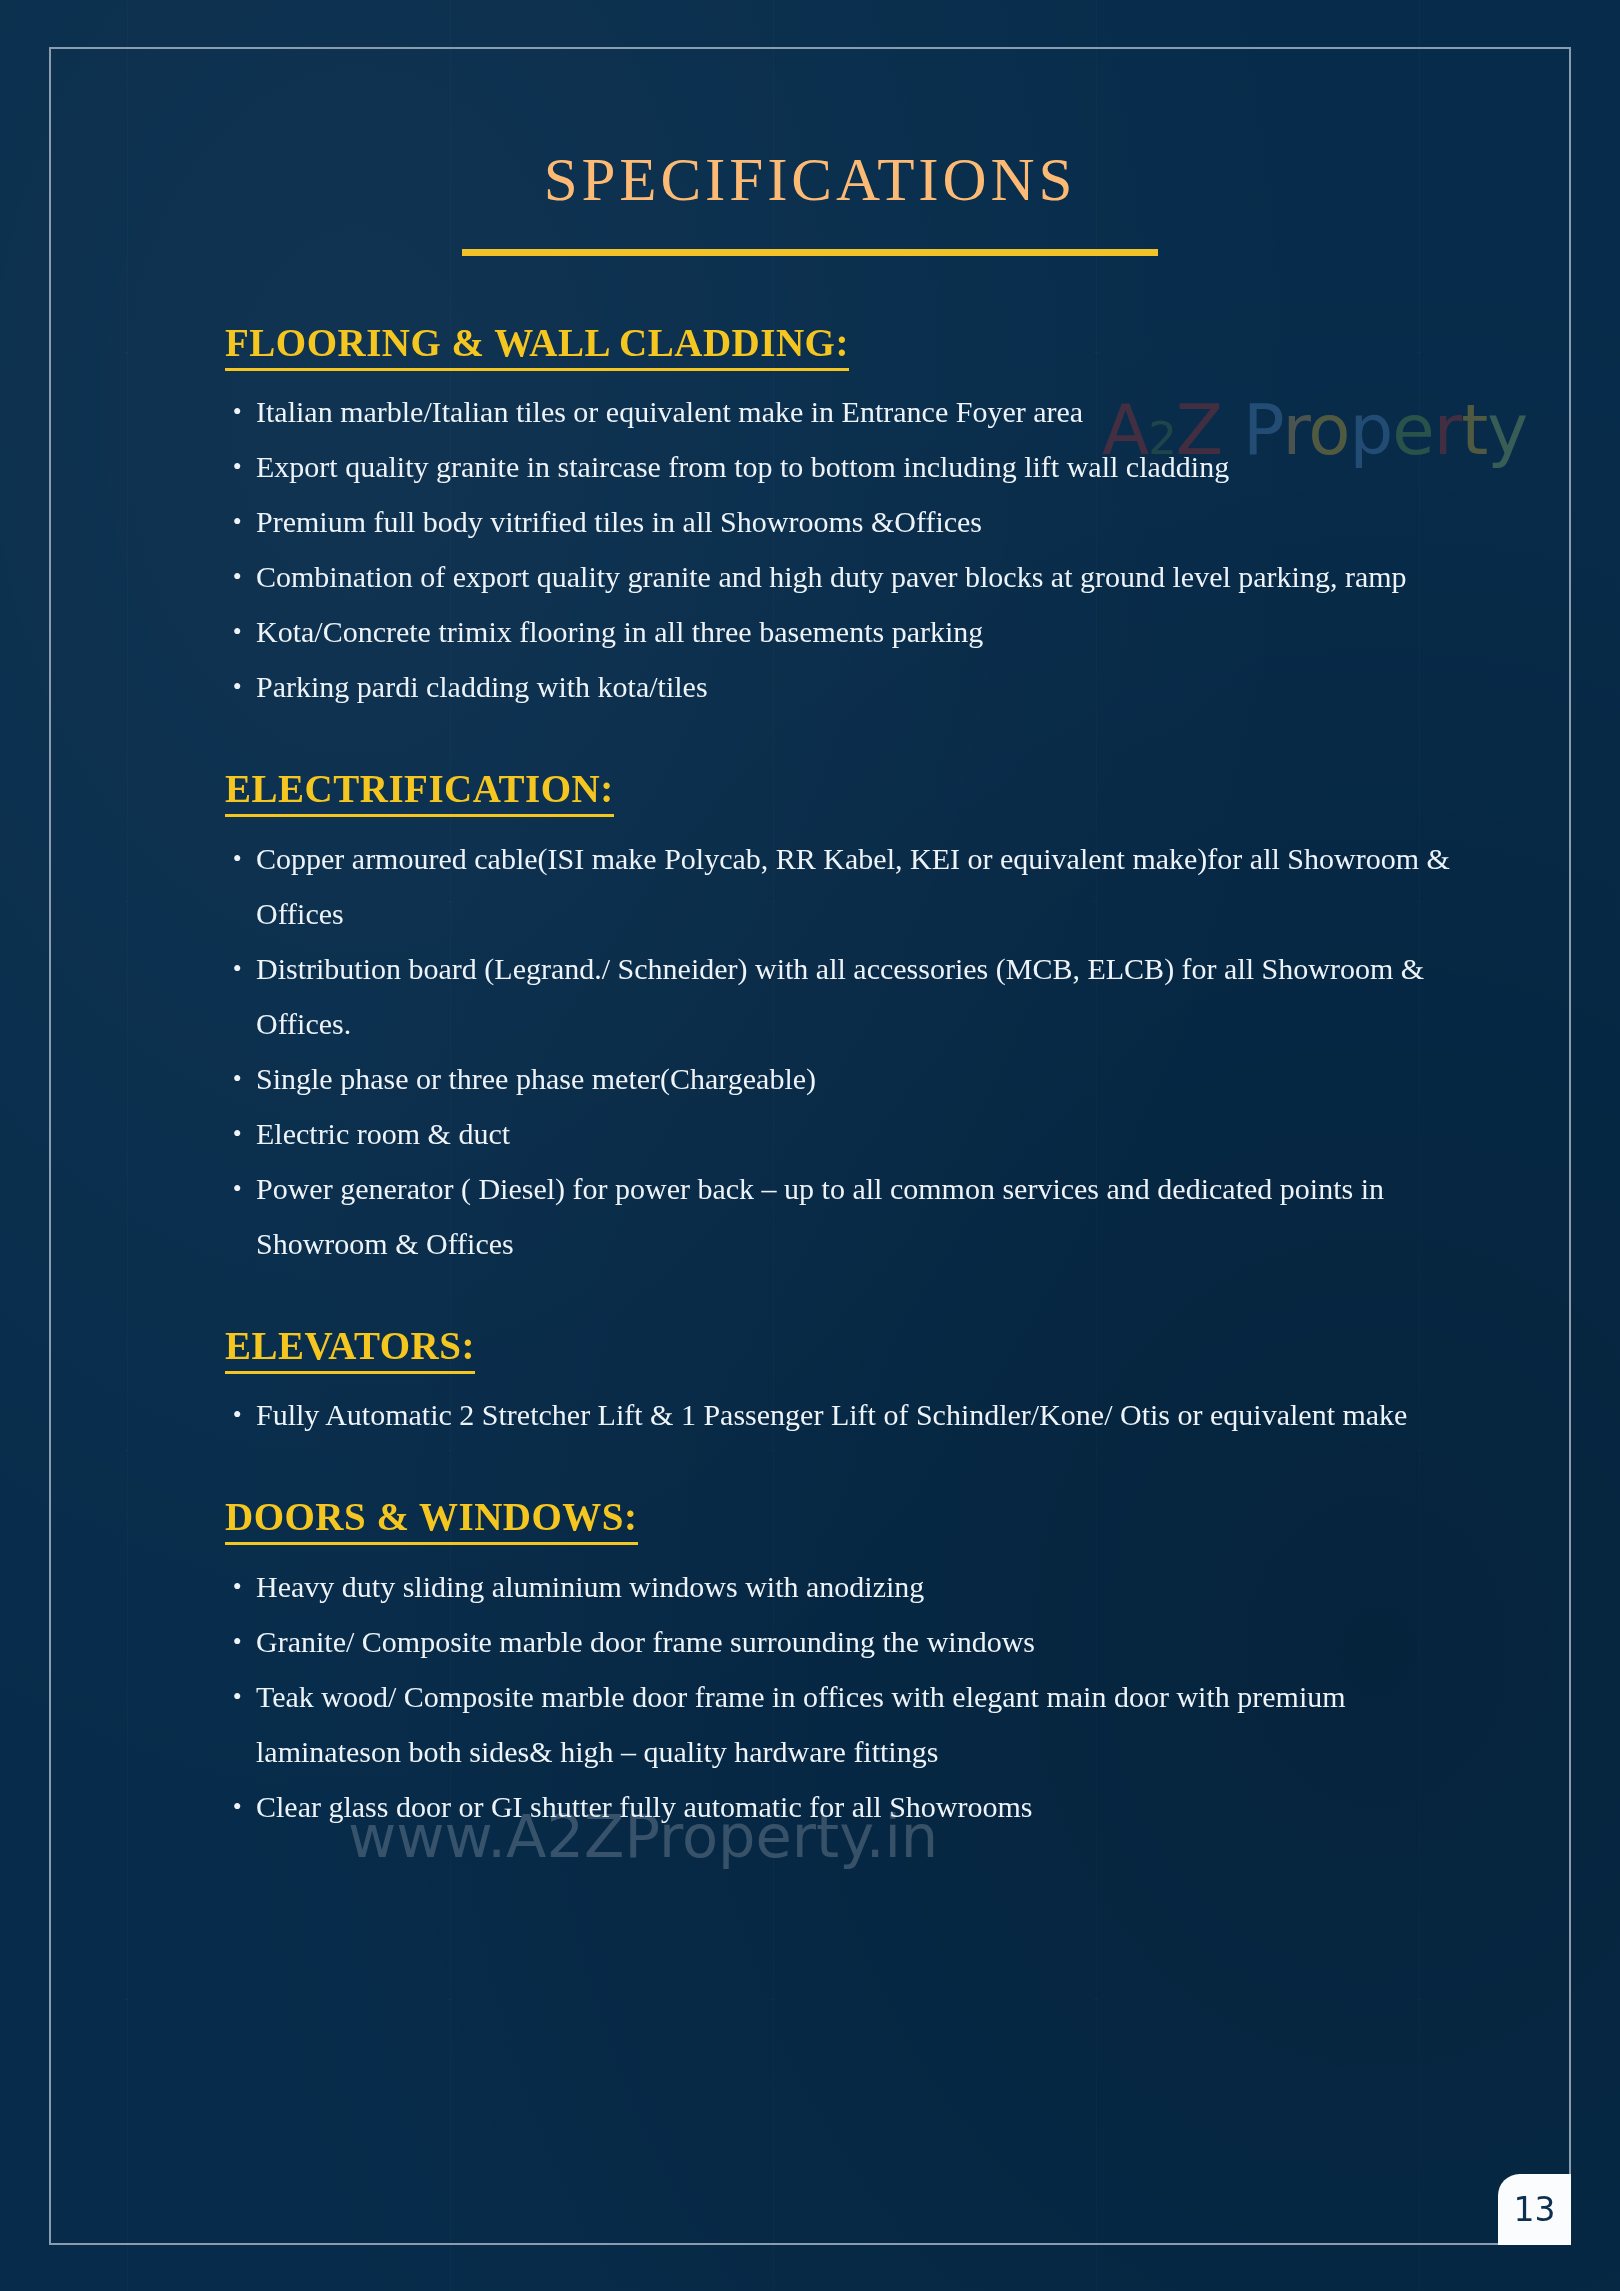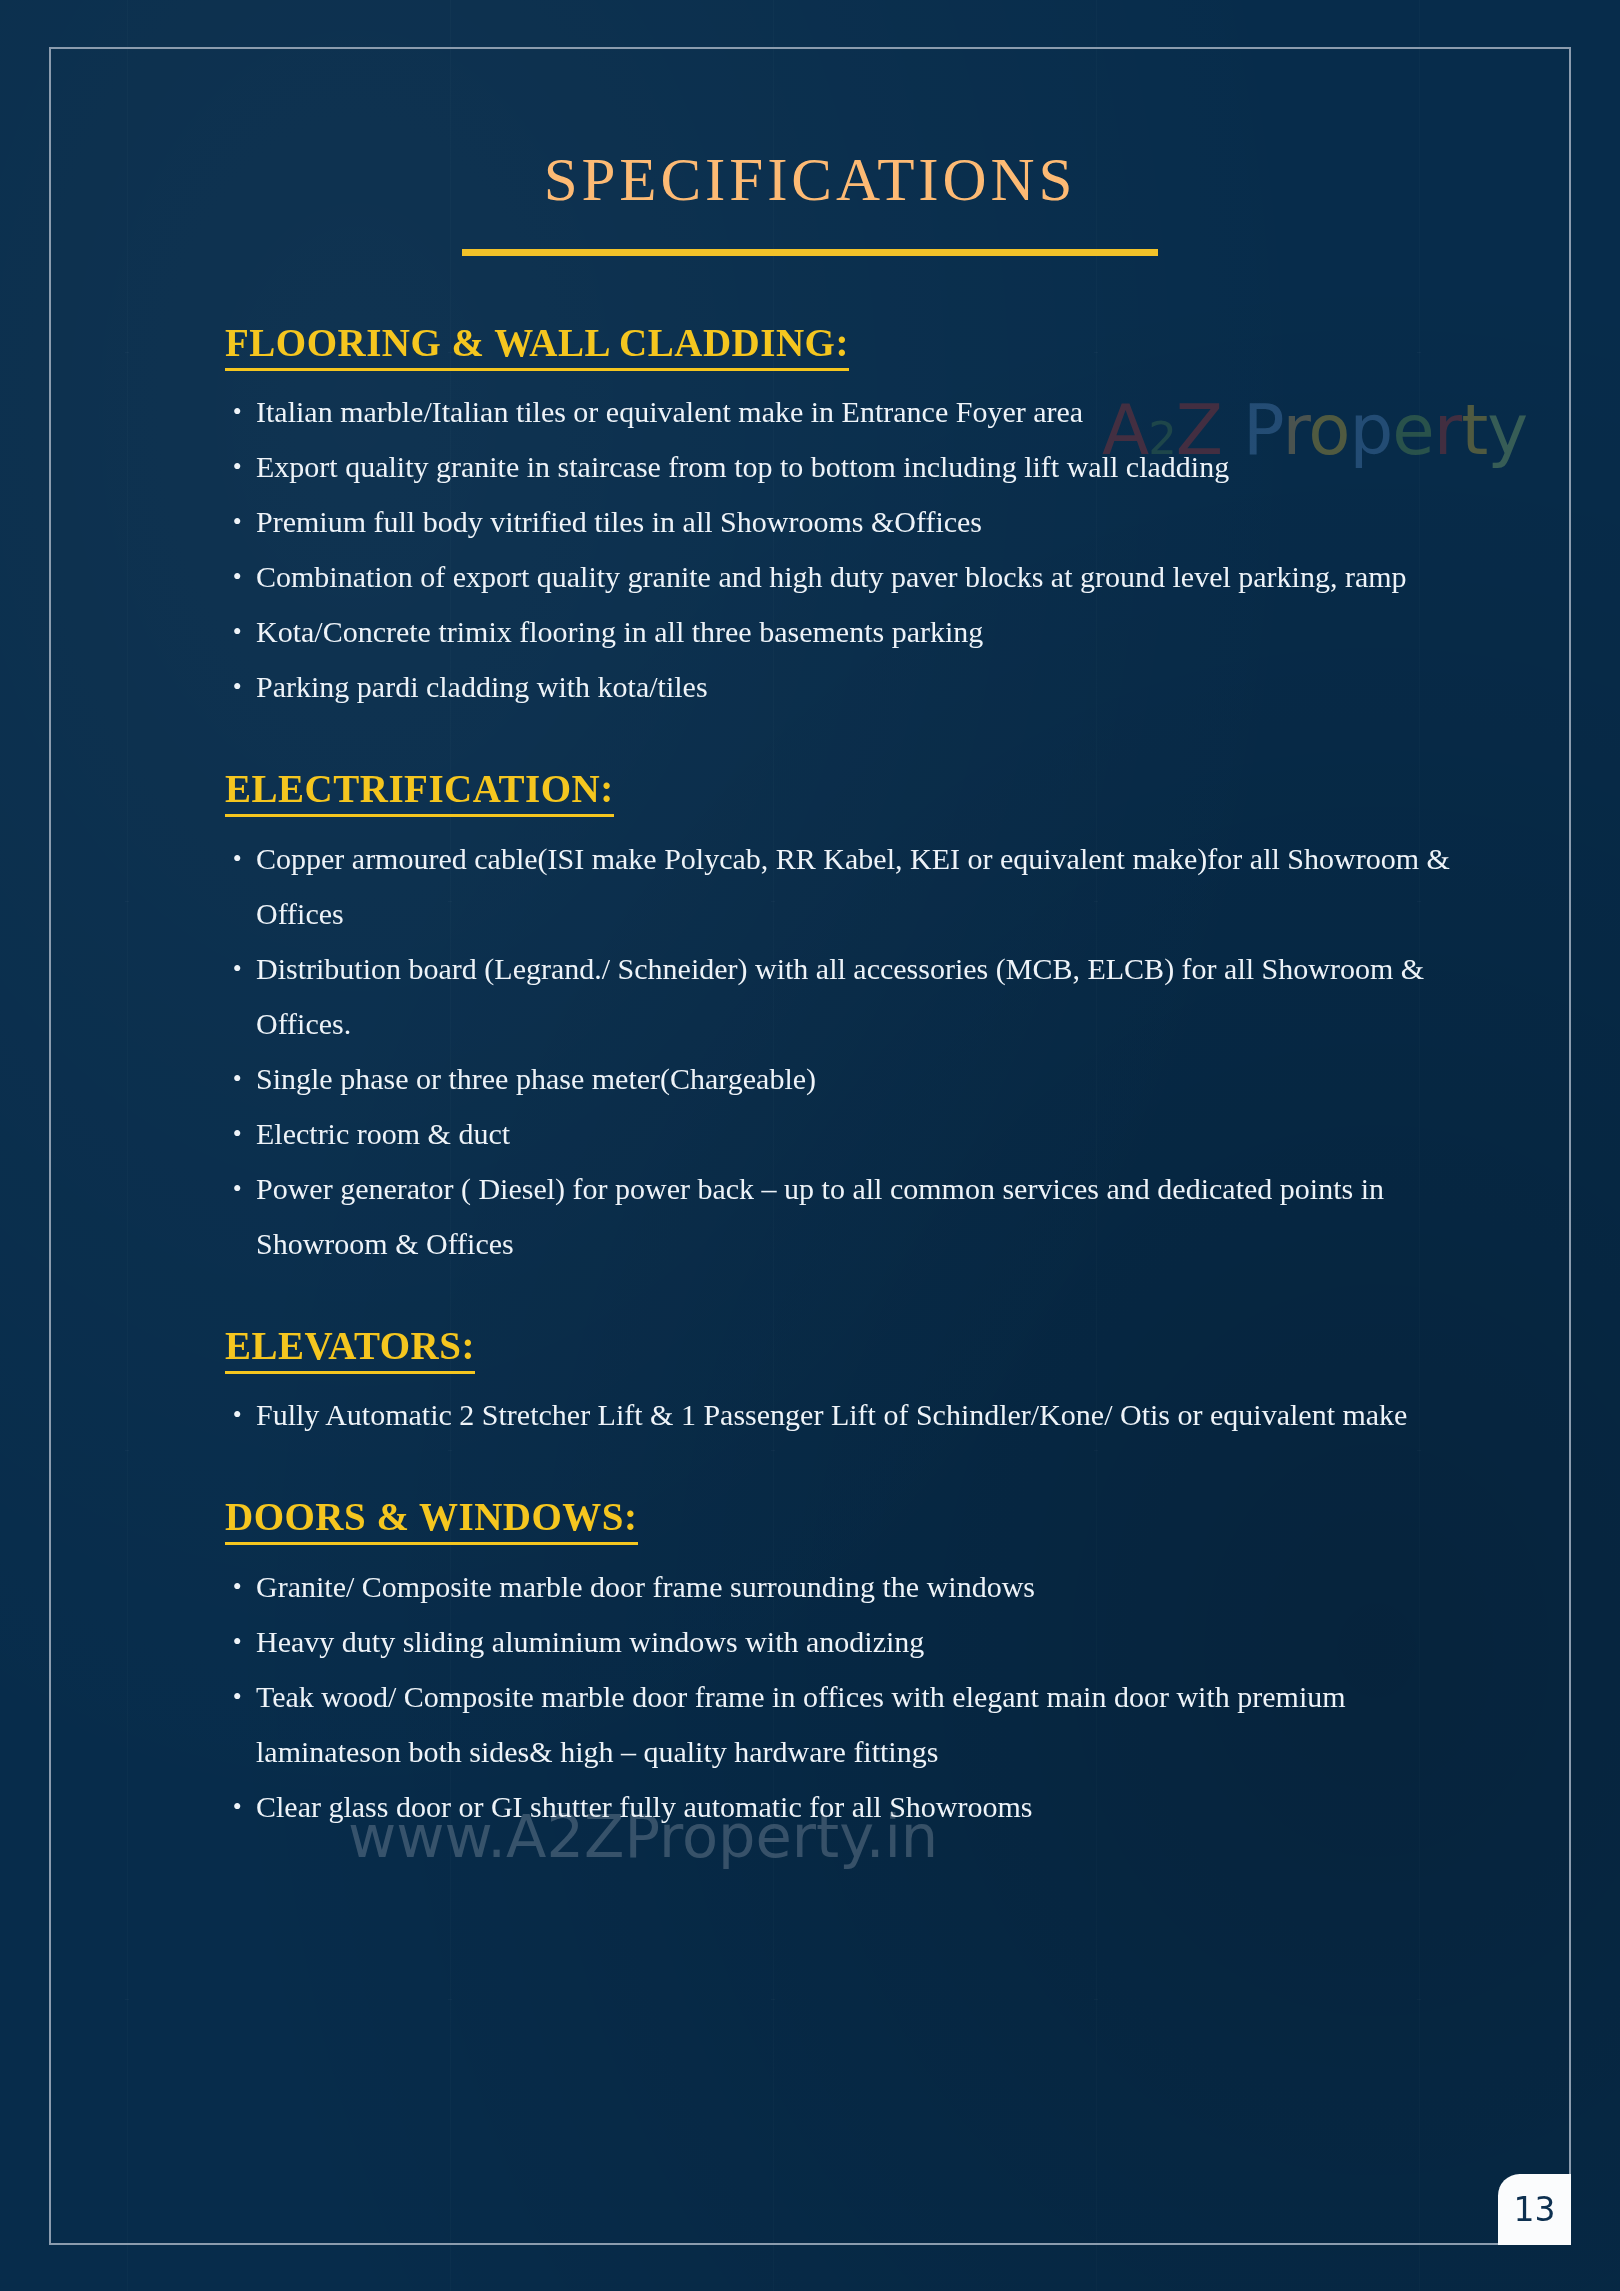--- a/index.html
+++ b/index.html
@@ -206,22 +206,22 @@
           <li>Copper armoured cable(ISI make Polycab, RR Kabel, KEI or equivalent make)for all Showroom &amp; Offices</li>
           <li>Distribution board (Legrand./ Schneider) with all accessories (MCB, ELCB) for all Showroom &amp; Offices.</li>
           <li>Single phase or three phase meter(Chargeable)</li>
           <li>Electric room &amp; duct</li>
           <li>Power generator ( Diesel) for power back – up to all common services and dedicated points in Showroom &amp; Offices</li>
         </ul></div>
       <div class="section"><div class="sec-head">ELEVATORS:</div><ul class="bullets">
           <li class="justified"> Fully Automatic 2 Stretcher Lift &amp; 1 Passenger Lift of Schindler/Kone/ Otis or equivalent make</li>
         </ul></div>
       <div class="section"><div class="sec-head">DOORS &amp; WINDOWS:</div><ul class="bullets">
+          <li>Heavy duty sliding aluminium windows with anodizing</li>
           <li>Granite/ Composite marble door frame surrounding the windows</li>
-          <li>Heavy duty sliding aluminium windows with anodizing</li>
           <li>Teak wood/ Composite marble door frame in offices with elegant main door with premium laminateson both sides&amp; high – quality hardware fittings</li>
           <li>Clear glass door or GI shutter fully automatic for all Showrooms</li>
         </ul></div>
     </div>
 </div>
 
 <div class="frame"></div>
 
 <div class="page-badge">13</div>
 

